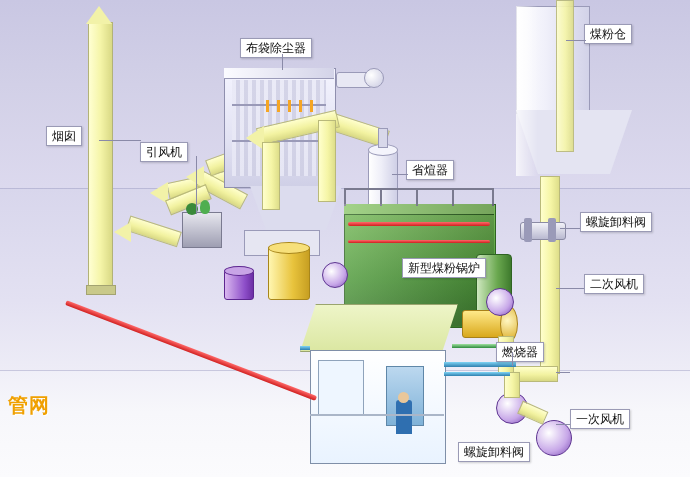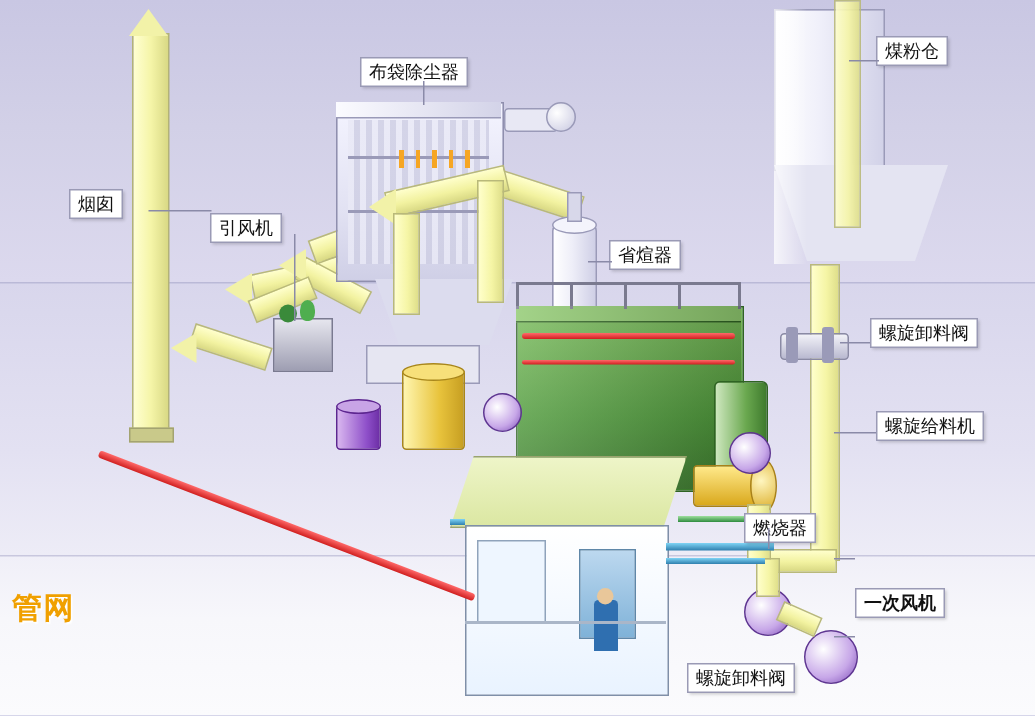--- a/index.html
+++ b/index.html
@@ -191,23 +191,24 @@
   <div class="pipe-blue" style="left:444px;top:362px;width:72px;height:5px;"></div>
   <div class="pipe-blue" style="left:444px;top:372px;width:66px;height:4px;"></div>
   <div class="pipe-green" style="left:452px;top:344px;width:56px;height:4px;"></div>
 
   <div class="lbl" style="left:46px;top:126px;">烟囱</div>
   <div class="lbl" style="left:140px;top:142px;">引风机</div>
   <div class="lbl" style="left:240px;top:38px;">布袋除尘器</div>
   <div class="lbl" style="left:406px;top:160px;">省煊器</div>
   <div class="lbl" style="left:584px;top:24px;">煤粉仓</div>
   <div class="lbl" style="left:580px;top:212px;">螺旋卸料阀</div>
-  <div class="lbl" style="left:584px;top:274px;">螺旋给料机</div>
+  <div class="lbl" style="left:584px;top:274px;">二次风机</div>
+  <div class="lbl" style="left:402px;top:258px;">新型煤粉锅炉</div>
   <div class="lbl" style="left:496px;top:342px;">燃烧器</div>
-  <div class="lbl" style="left:570px;top:392px;font-weight:bold;">一次风机</div>
+  <div class="lbl" style="left:570px;top:409px;">一次风机</div>
   <div class="lbl" style="left:458px;top:442px;">螺旋卸料阀</div>
 
   <div class="big-lbl" style="left:8px;top:392px;">管网</div>
 
   <div class="shape" style="left:99px;top:140px;width:42px;height:1px;background:#8a8aa8;"></div>
   <div class="shape" style="left:196px;top:156px;width:1px;height:58px;background:#8a8aa8;"></div>
   <div class="shape" style="left:282px;top:54px;width:1px;height:16px;background:#8a8aa8;"></div>
   <div class="shape" style="left:392px;top:174px;width:16px;height:1px;background:#8a8aa8;"></div>
   <div class="shape" style="left:566px;top:40px;width:20px;height:1px;background:#8a8aa8;"></div>
   <div class="shape" style="left:560px;top:228px;width:20px;height:1px;background:#8a8aa8;"></div>

